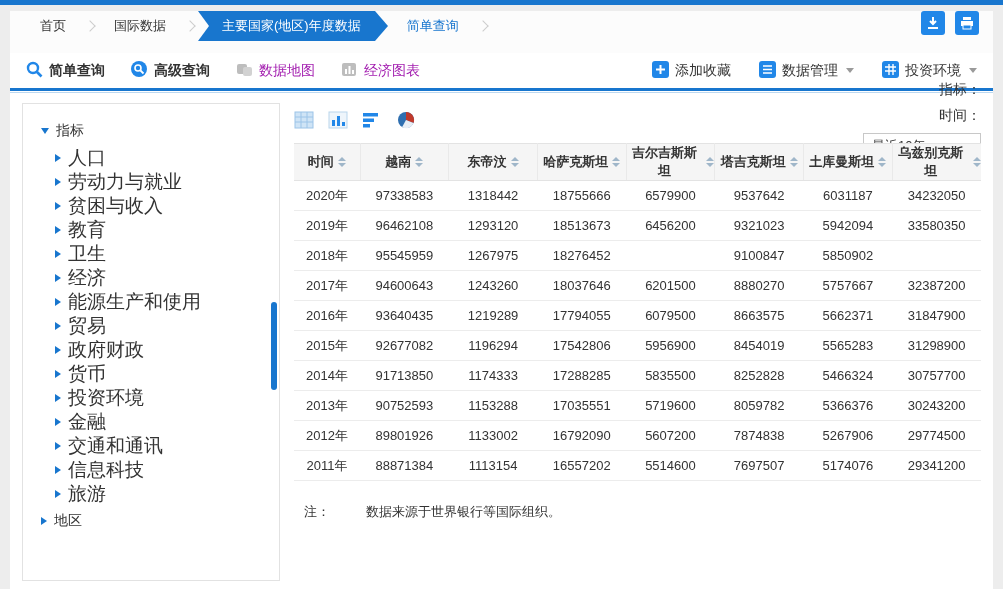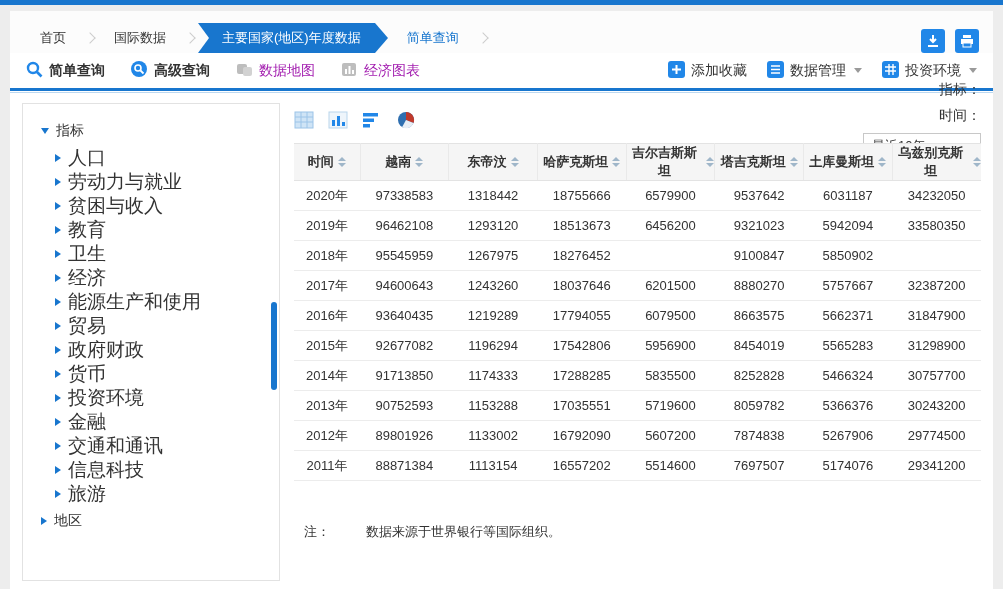--- a/index.html
+++ b/index.html
@@ -5,42 +5,42 @@
   * { margin:0; padding:0; box-sizing:border-box; }
   html,body { width:1003px; height:589px; overflow:hidden; }
   body {
     font-family:"Liberation Sans","DejaVu Sans",sans-serif;
     background:#ededed; color:#333; font-size:13px;
   }
   .top-strip { height:5px; background:#1876ce; }
   .chrome { background:#fff; margin:6px 10px 0 10px; height:578px; position:relative; }
 
   
-  .tabs-row { display:flex; align-items:flex-end; height:42px; padding:0 14px; background:#fcfcfc; }
+  .tabs-row { display:flex; align-items:flex-start; height:42px; padding:0 14px; background:#fcfcfc; }
   .tabs { display:flex; align-items:center; height:30px; }
   .tab { line-height:30px; padding:0 16px; font-size:13px; color:#333; cursor:pointer; white-space:nowrap; }
   .chev { width:8px; height:8px; border-top:1px solid #ccc; border-right:1px solid #ccc;
           transform:rotate(45deg); margin:0 4px; }
   .tab.active { background:#1876ce; color:#fff; position:relative; margin-right:16px; padding:0 14px 0 24px; }
   .tab.active::before { content:''; position:absolute; left:0; top:0; width:0; height:0;
       border-top:15px solid transparent; border-bottom:15px solid transparent; border-left:11px solid #fcfcfc; }
   .tab.active::after { content:''; position:absolute; right:-13px; top:0; width:0; height:0;
       border-top:15px solid transparent; border-bottom:15px solid transparent; border-left:13px solid #1876ce; }
   .tab.after-active { color:#1876ce; }
   .tabs-spacer { flex:1; }
   .hdr-icons { display:flex; gap:10px; }
   .icon-btn { width:24px; height:24px; border-radius:3px; display:flex; align-items:center; justify-content:center; cursor:pointer; }
 
   
   .toolbar { display:flex; align-items:center; height:38px; padding:0 16px; border-bottom:3px solid #1876ce; }
   .thinline { height:1px; background:#bcd8f0; margin-top:1px; }
   .tool { display:flex; align-items:center; gap:6px; margin-right:26px; cursor:pointer; font-size:14px; font-weight:bold; color:#333; }
   .tool.disabled { color:#a21caf; cursor:default; font-weight:normal; }
   .toolbar-spacer { flex:1; }
-  .action { display:flex; align-items:center; gap:6px; margin-left:20px; cursor:pointer; font-size:14px; color:#333; }
+  .action { display:flex; align-items:center; gap:6px; margin-left:28px; cursor:pointer; font-size:14px; color:#333; }
   .caret-down { width:0; height:0; border-left:4px solid transparent; border-right:4px solid transparent;
                 border-top:5px solid #9a9a9a; margin-left:2px; }
 
   
   .content { display:flex; padding:10px 12px 0 12px; height:488px; }
   .sidebar { width:258px; border:1px solid #e2e2e2; background:#fff; padding:14px 0 0 18px; position:relative; overflow:hidden; }
   .tree-root { display:flex; align-items:center; gap:7px; height:26px; font-size:14px; cursor:pointer; }
   .tree-items { list-style:none; margin:2px 0 2px 14px; }
   .tree-item { display:flex; align-items:center; gap:7px; height:24px; font-size:19px; cursor:pointer; }
   .tri-right { width:0; height:0; border-top:4px solid transparent; border-bottom:4px solid transparent; border-left:6px solid #1876ce; }
@@ -64,21 +64,21 @@
              border-top:1px solid #e3e3e3; border-bottom:1px solid #e3e3e3; border-right:1px solid #e9e9e9;
              text-align:center; cursor:pointer; }
   thead th:last-child { border-right:none; }
   thead th .th-inner { display:inline-flex; align-items:center; gap:4px; }
   .sort { display:inline-flex; flex-direction:column; gap:2px; }
   .sort .up { width:0; height:0; border-left:4px solid transparent; border-right:4px solid transparent; border-bottom:4px solid #9fb6c9; }
   .sort .dn { width:0; height:0; border-left:4px solid transparent; border-right:4px solid transparent; border-top:4px solid #9fb6c9; }
   tbody td { height:30px; font-size:13px; color:#333; text-align:center; border-bottom:1px solid #ececec; background:#fff; }
   col.c-year { width:66px; }
 
-  .note { margin-top:42px; padding-left:10px; font-size:13px; color:#333; }
+  .note { margin-top:22px; padding-left:10px; font-size:13px; color:#333; }
   .note .note-label { margin-right:36px; }
 </style>
 </head>
 <body>
 
 <div class="top-strip"></div>
 
 <div class="chrome">
 
   <div class="tabs-row">

